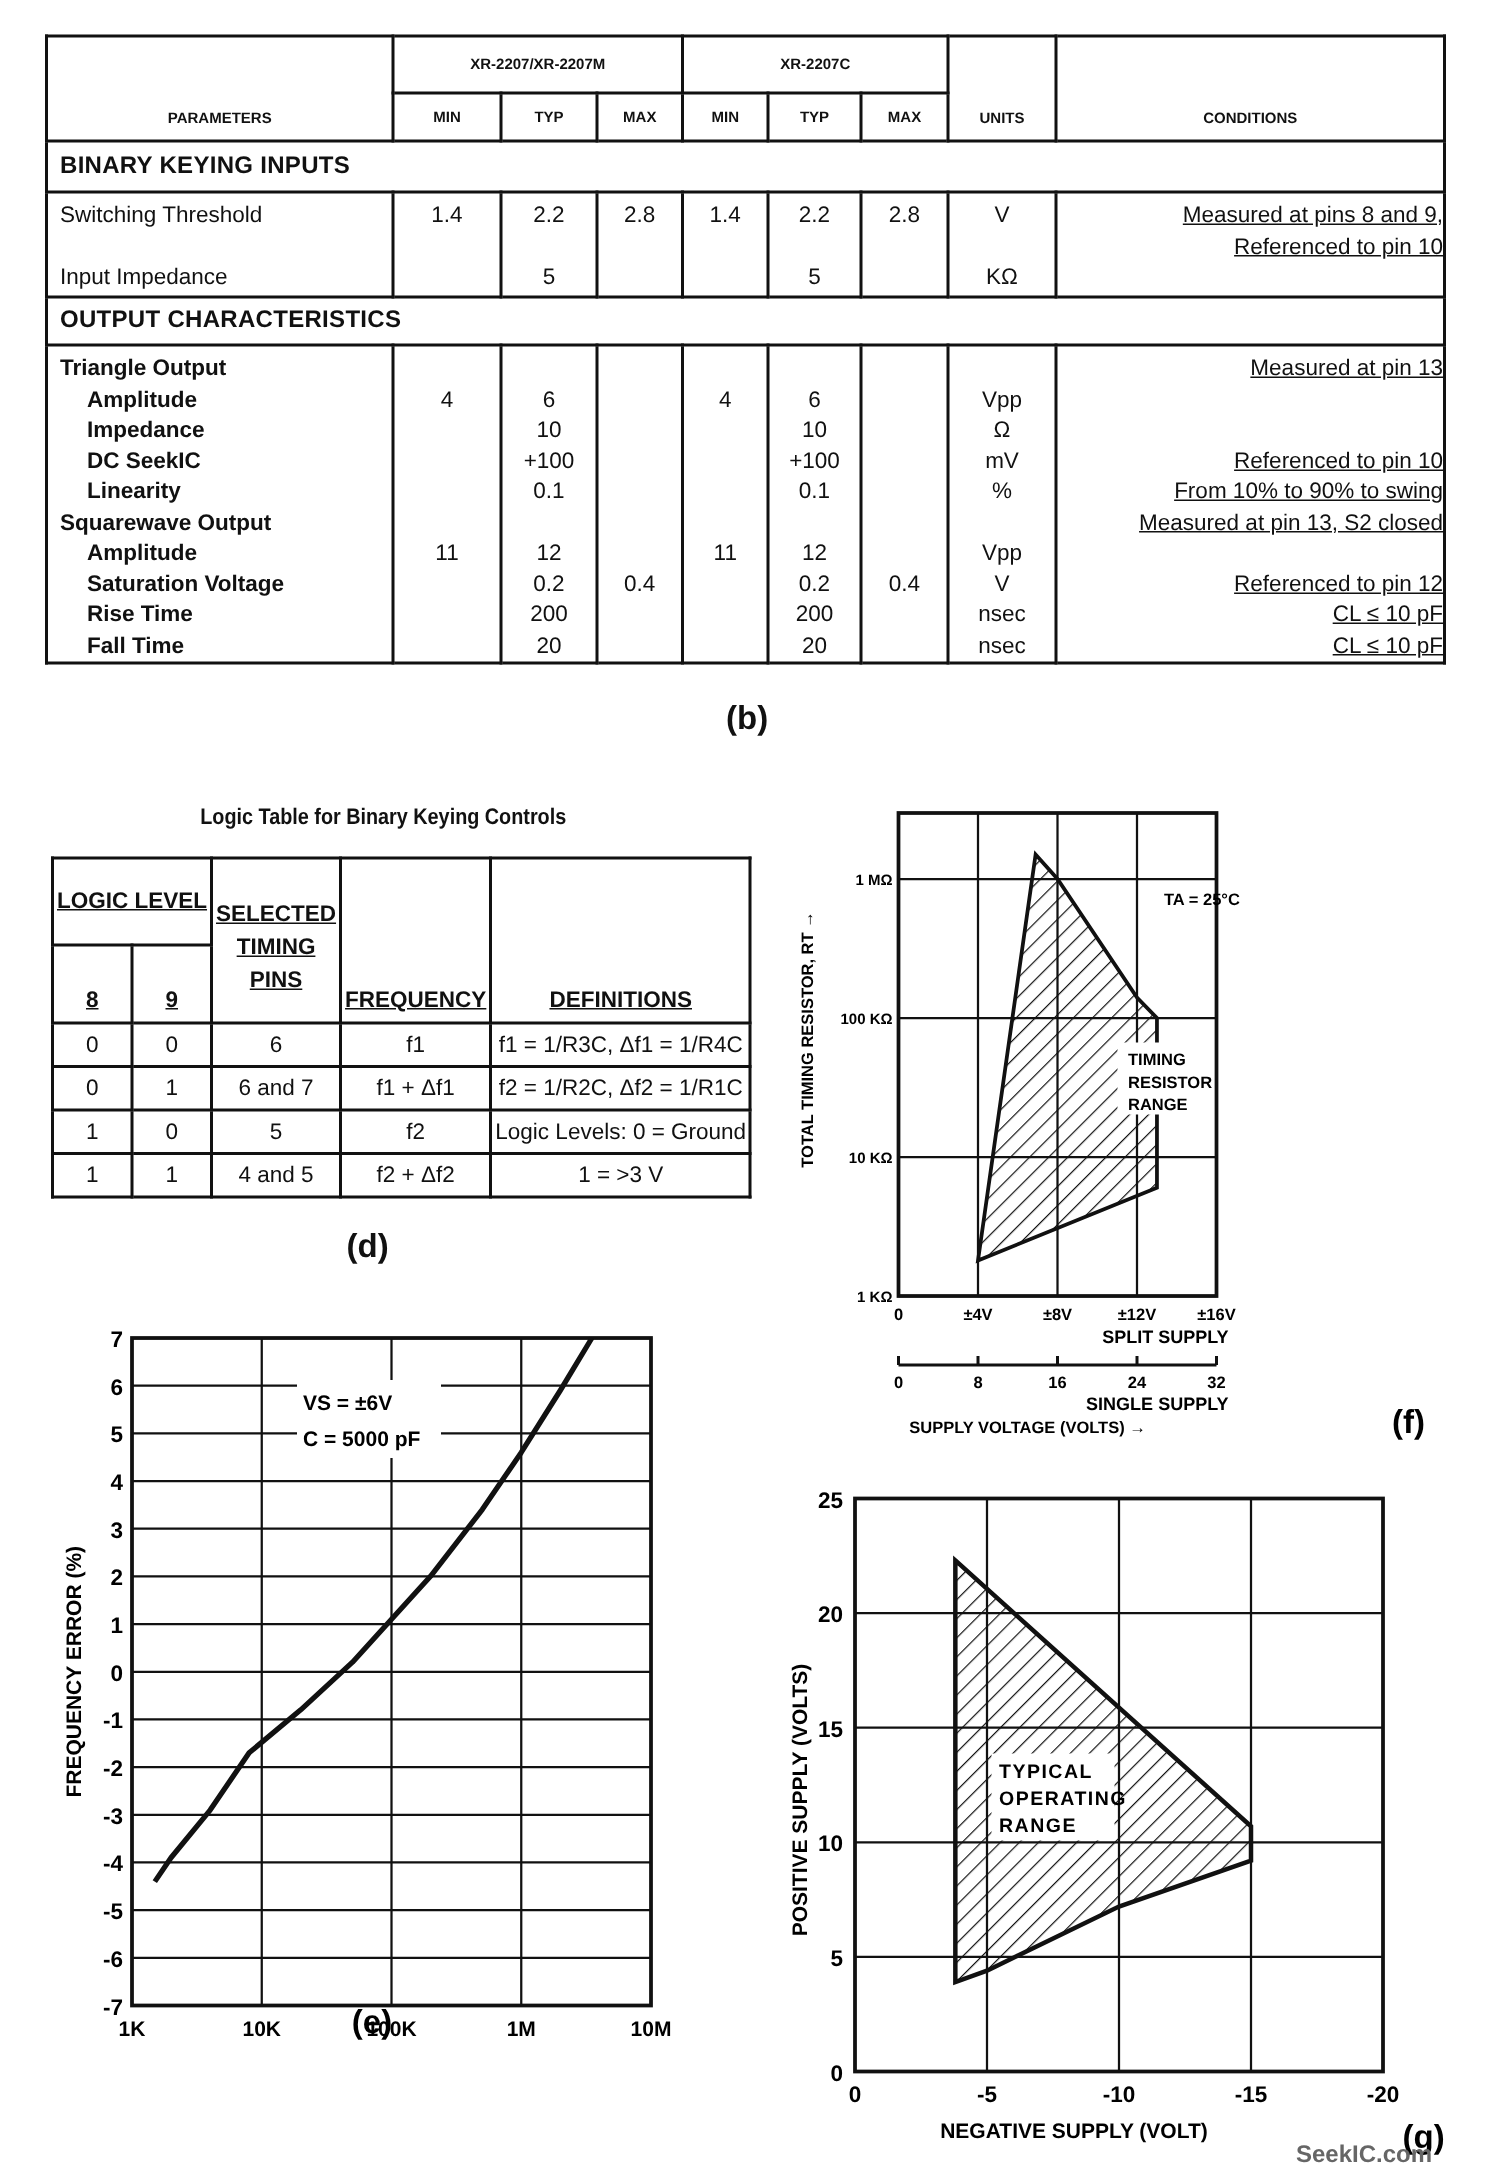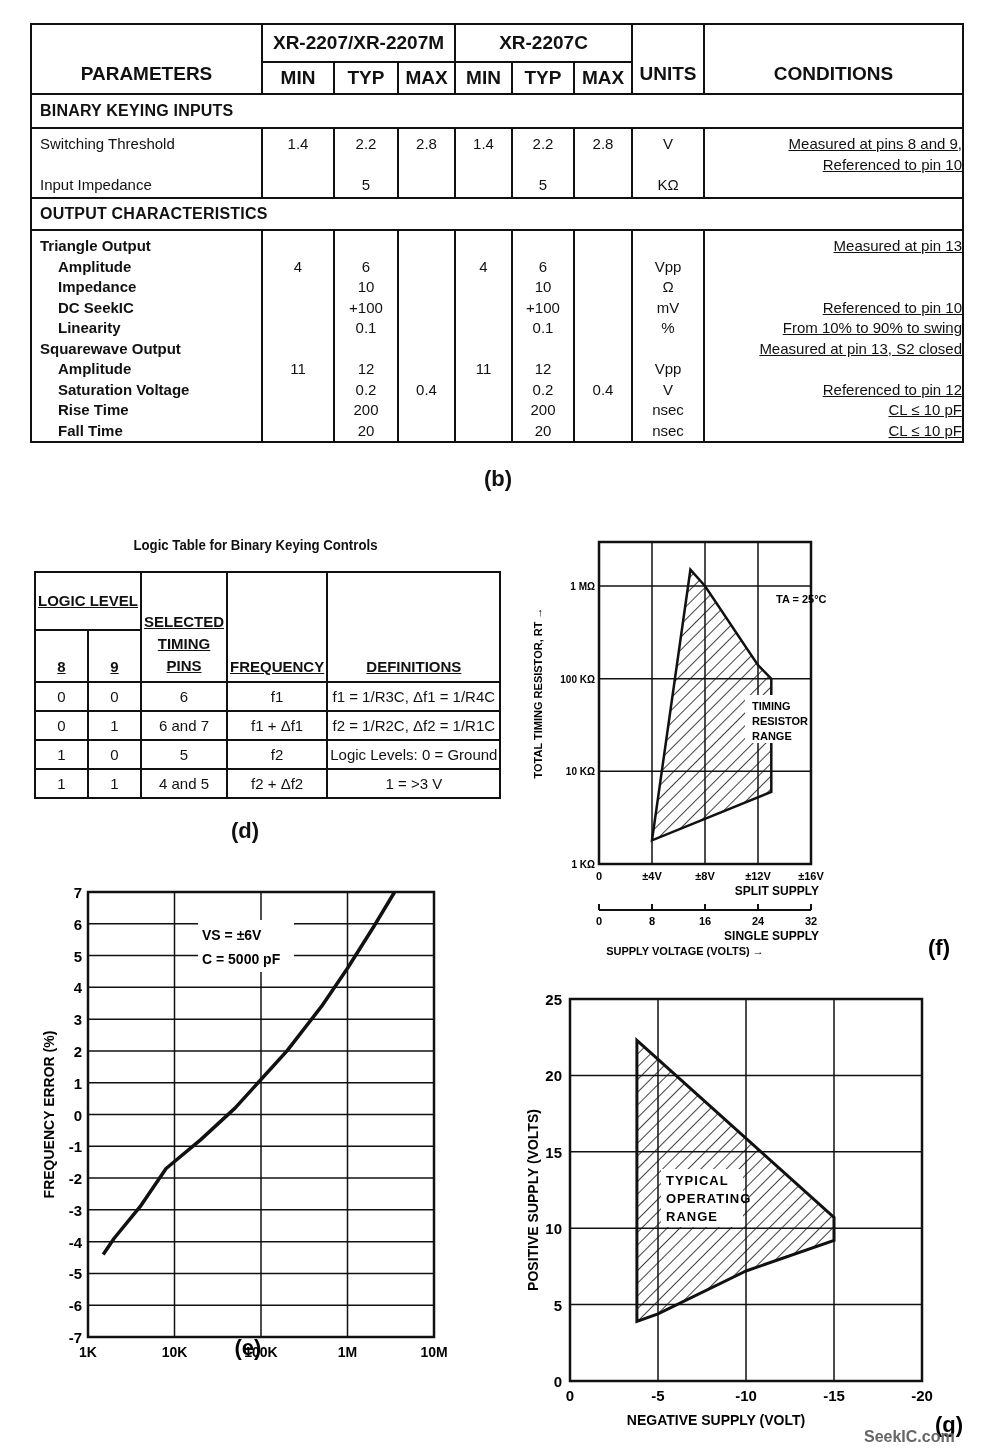--- a/index.html
+++ b/index.html
@@ -3,21 +3,21 @@
 <meta charset="utf-8">
 <style>
   html, body { margin: 0; padding: 0; background: #ffffff; }
   body { width: 1000px; height: 1456px; position: relative; overflow: hidden;
          font-family: "Liberation Sans", sans-serif; color: #111; }
   .abs { position: absolute; }
   
   table { border-collapse: collapse; }
   #spec { position: absolute; left: 30px; top: 23px; width: 934px; font-size: 15px; }
   #spec td, #spec th { border: 2px solid #111; padding: 0; }
-  .hdrcell { font-weight: bold; font-size: 19px; text-align: center; margin-top: 44px; }
+  .hdrcell { font-weight: bold; font-size: 10px; text-align: center; margin-top: 44px; }
   .sect { font-weight: bold; font-size: 16px; padding: 6px 8px !important; text-align: left; letter-spacing: 0.2px; }
   .cond { text-align: right; padding-left: 18px !important; text-decoration: underline; }
   .num { text-align: center; vertical-align: top; }
   .lines div { height: 20.5px; line-height: 20.5px; white-space: nowrap; }
   .indent { padding-left: 18px; }
   .param { text-align: left; padding-left: 8px !important; vertical-align: top; }
   .fig-label { font-weight: bold; font-size: 22px; }
   
   #logic { position: absolute; left: 34px; top: 571px; width: 443px; font-size: 15px; }
   #logic td { border: 2px solid #111; text-align: center; height: 27px; padding: 0 2px; white-space: nowrap; }
@@ -228,21 +228,21 @@
   <colgroup>
       <col style="width:29px">
       <col style="width:29px">
       <col style="width:86px">
       <col style="width:101px">
       <col>
     </colgroup>
   <tbody>
       <tr>
     <td colspan="2" class="lh" style="height:56px;line-height:20px"><span>LOGIC LEVEL</span></td>
-    <td rowspan="2" class="lh" style="vertical-align:bottom;line-height:22px;padding-bottom:4px;white-space:normal">SELECTED TIMING PINS</td>
+    <td rowspan="2" class="lh" style="vertical-align:bottom;line-height:22px;padding-bottom:16px;white-space:normal">SELECTED TIMING PINS</td>
     <td rowspan="2" class="lh" style="vertical-align:bottom;padding-bottom:6px">FREQUENCY</td>
     <td rowspan="2" class="lh" style="vertical-align:bottom;padding-bottom:6px">DEFINITIONS</td>
   </tr>
   <tr>
     <td class="lh" style="height:44px;vertical-align:bottom;padding-bottom:6px">8</td>
     <td class="lh" style="vertical-align:bottom;padding-bottom:6px">9</td>
   </tr>
   </tbody>
     <tbody id="logic-body">
       <tr>

